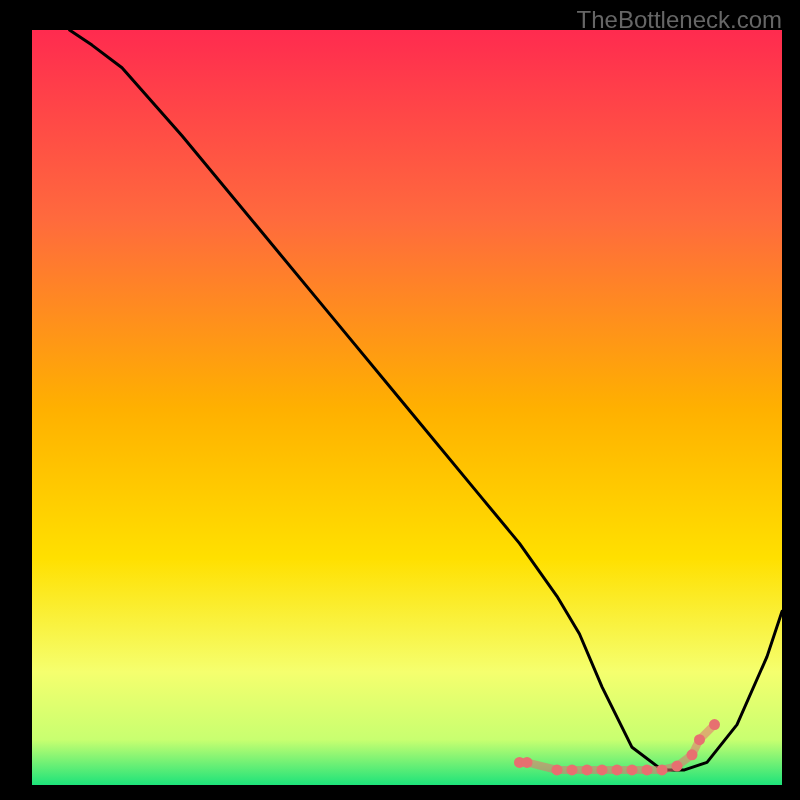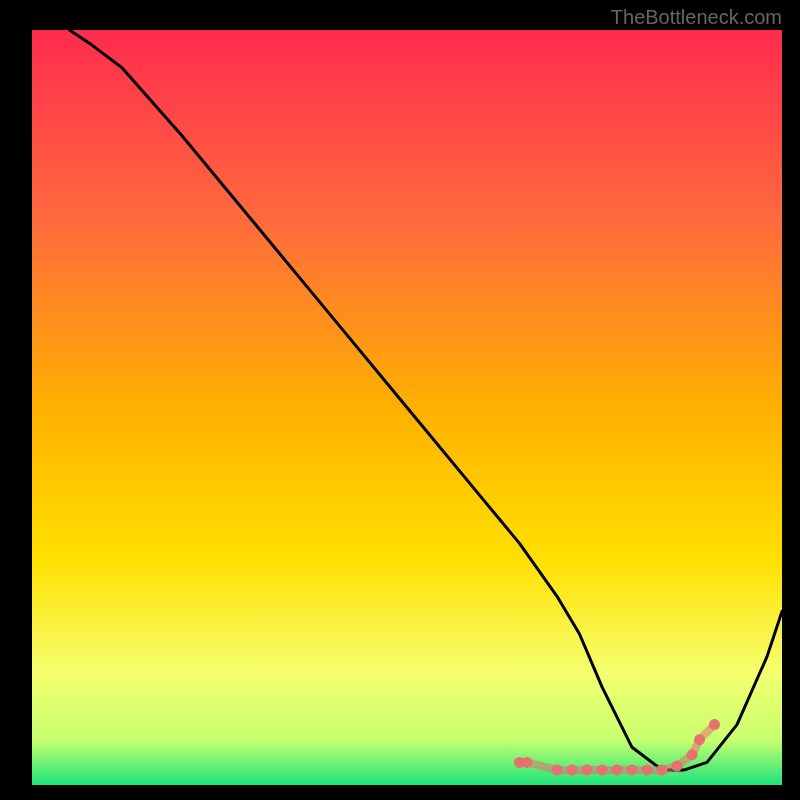--- a/index.html
+++ b/index.html
@@ -9,21 +9,21 @@
     width: 800px;
     height: 800px;
     position: relative;
     font-family: Arial, sans-serif;
   }
   .watermark {
     position: absolute;
     top: 6px;
     right: 18px;
     color: #666;
-    font-size: 20px;
+    font-size: 24px;
     font-weight: 500;
     z-index: 10;
   }
   .plot-area {
     position: absolute;
     left: 32px;
     top: 30px;
     width: 750px;
     height: 755px;
   }

